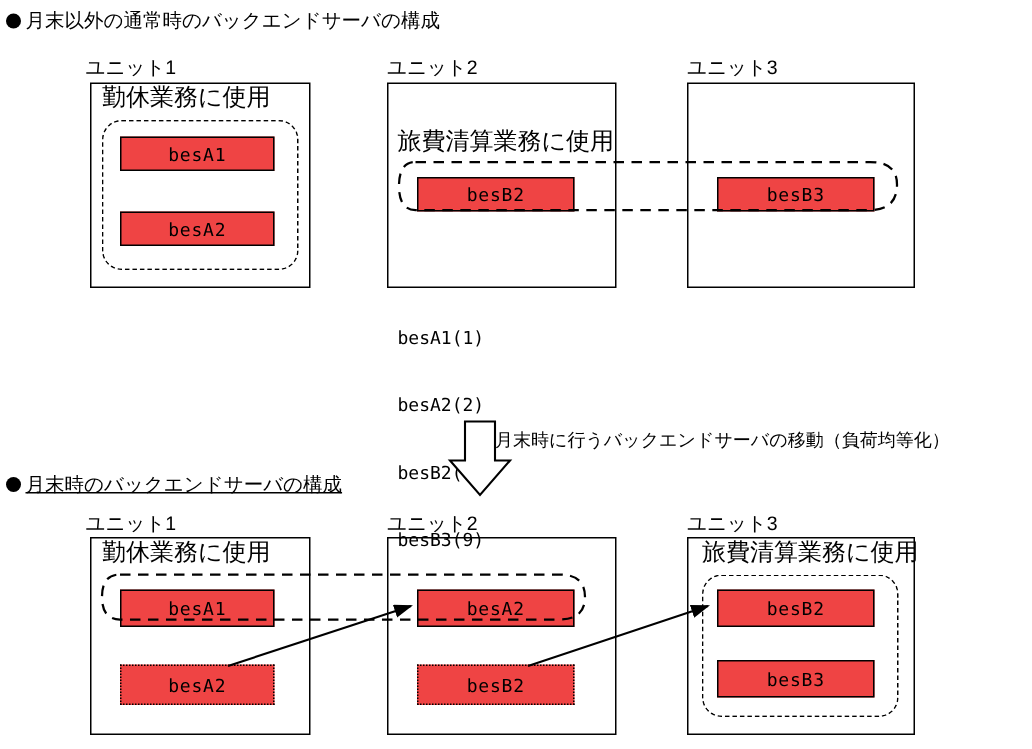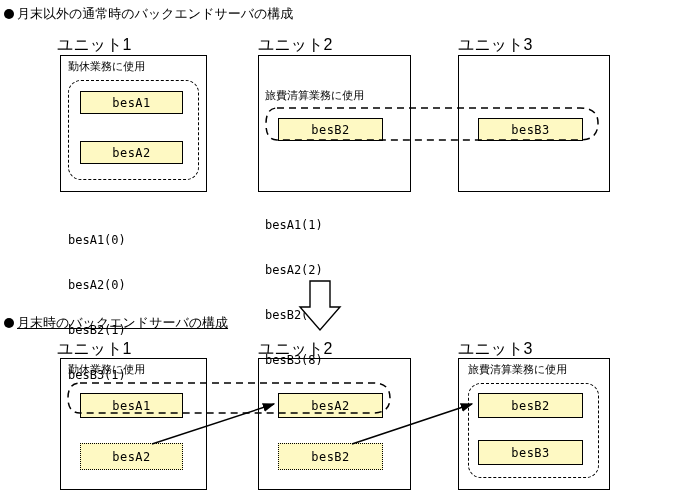--- a/index.html
+++ b/index.html
@@ -7,35 +7,35 @@
        font-family:"Liberation Sans","DejaVu Sans",sans-serif;color:#000;}
   .canvas{position:absolute;left:0;top:0;width:576px;height:499px;}
   .abs{position:absolute;}
 
   
   .heading{font-size:13px;line-height:16px;white-space:nowrap;}
   .bullet{display:inline-block;width:10px;height:10px;border-radius:50%;
           background:#000;margin-right:3px;vertical-align:-1px;}
 
   
-  .unit-label{font-size:16px;line-height:14px;white-space:nowrap;}
+  .unit-label{font-size:13px;line-height:14px;white-space:nowrap;}
 
   
   .unit-box{border:1.6px solid #000;background:transparent;box-sizing:border-box;}
 
   
   .group-dashed{border:1.5px dashed #000;border-radius:13px;box-sizing:border-box;
                 background:transparent;}
-  .group-label{font-size:11px;line-height:14px;white-space:nowrap;}
+  .group-label{font-size:16px;line-height:14px;white-space:nowrap;}
 
   
   .srv{border:1.5px solid #000;box-sizing:border-box;display:flex;
        align-items:center;justify-content:center;
        font-family:"DejaVu Sans Mono","Liberation Mono",monospace;
-       font-size:12px;letter-spacing:.5px;background:#fef9c3;}
+       font-size:12px;letter-spacing:.5px;background:#ef4444;}
   .srv.dotted{border:1.6px dotted #000;}
 
   
   .list{font-family:"DejaVu Sans Mono","Liberation Mono",monospace;
         font-size:12px;line-height:15px;white-space:pre;}
 
   
   .mid-label{font-size:12px;line-height:15px;white-space:nowrap;}
 
   svg{position:absolute;left:0;top:0;width:688px;height:499px;
@@ -62,33 +62,28 @@
   <div class="abs group-dashed" style="left:68px;top:80px;width:131px;height:100px;"></div>
 
   <div class="abs srv" style="left:80px;top:91px;width:103px;height:23px;">besA1</div>
   <div class="abs srv" style="left:80px;top:141px;width:103px;height:23px;">besA2</div>
 
   <div class="abs group-label" style="left:265px;top:88px;">旅費清算業務に使用</div>
 
   <div class="abs srv" style="left:278px;top:118px;width:105px;height:23px;">besB2</div>
   <div class="abs srv" style="left:478px;top:118px;width:105px;height:23px;">besB3</div>
 
-  <div class="abs list" style="left:68px;top:203px;">
-    <div>besA1(0)</div>
-    <div>besA2(0)</div>
-    <div>besB2(1)</div>
-    <div>besB3(1)</div>
-  </div>
   <div class="abs list" style="left:265px;top:188px;">
     <div>besA1(1)</div>
     <div>besA2(2)</div>
     <div>besB2(0)</div>
-    <div>besB3(8)</div>
+    <div>besB3(9)</div>
   </div>
 
+  <div class="abs mid-label" style="left:330px;top:286px;">月末時に行うバックエンドサーバの移動（負荷均等化）</div>
 
   <div class="abs heading" style="left:4px;top:315px;text-decoration:underline;">
     <span class="bullet"></span><span>月末時のバックエンドサーバの構成</span>
   </div>
 
   <div class="abs unit-label" style="left:57px;top:342px;">ユニット1</div>
   <div class="abs unit-label" style="left:258px;top:342px;">ユニット2</div>
   <div class="abs unit-label" style="left:458px;top:342px;">ユニット3</div>
 
   <div class="abs unit-box" style="left:60px;top:358px;width:147px;height:132px;"></div>

